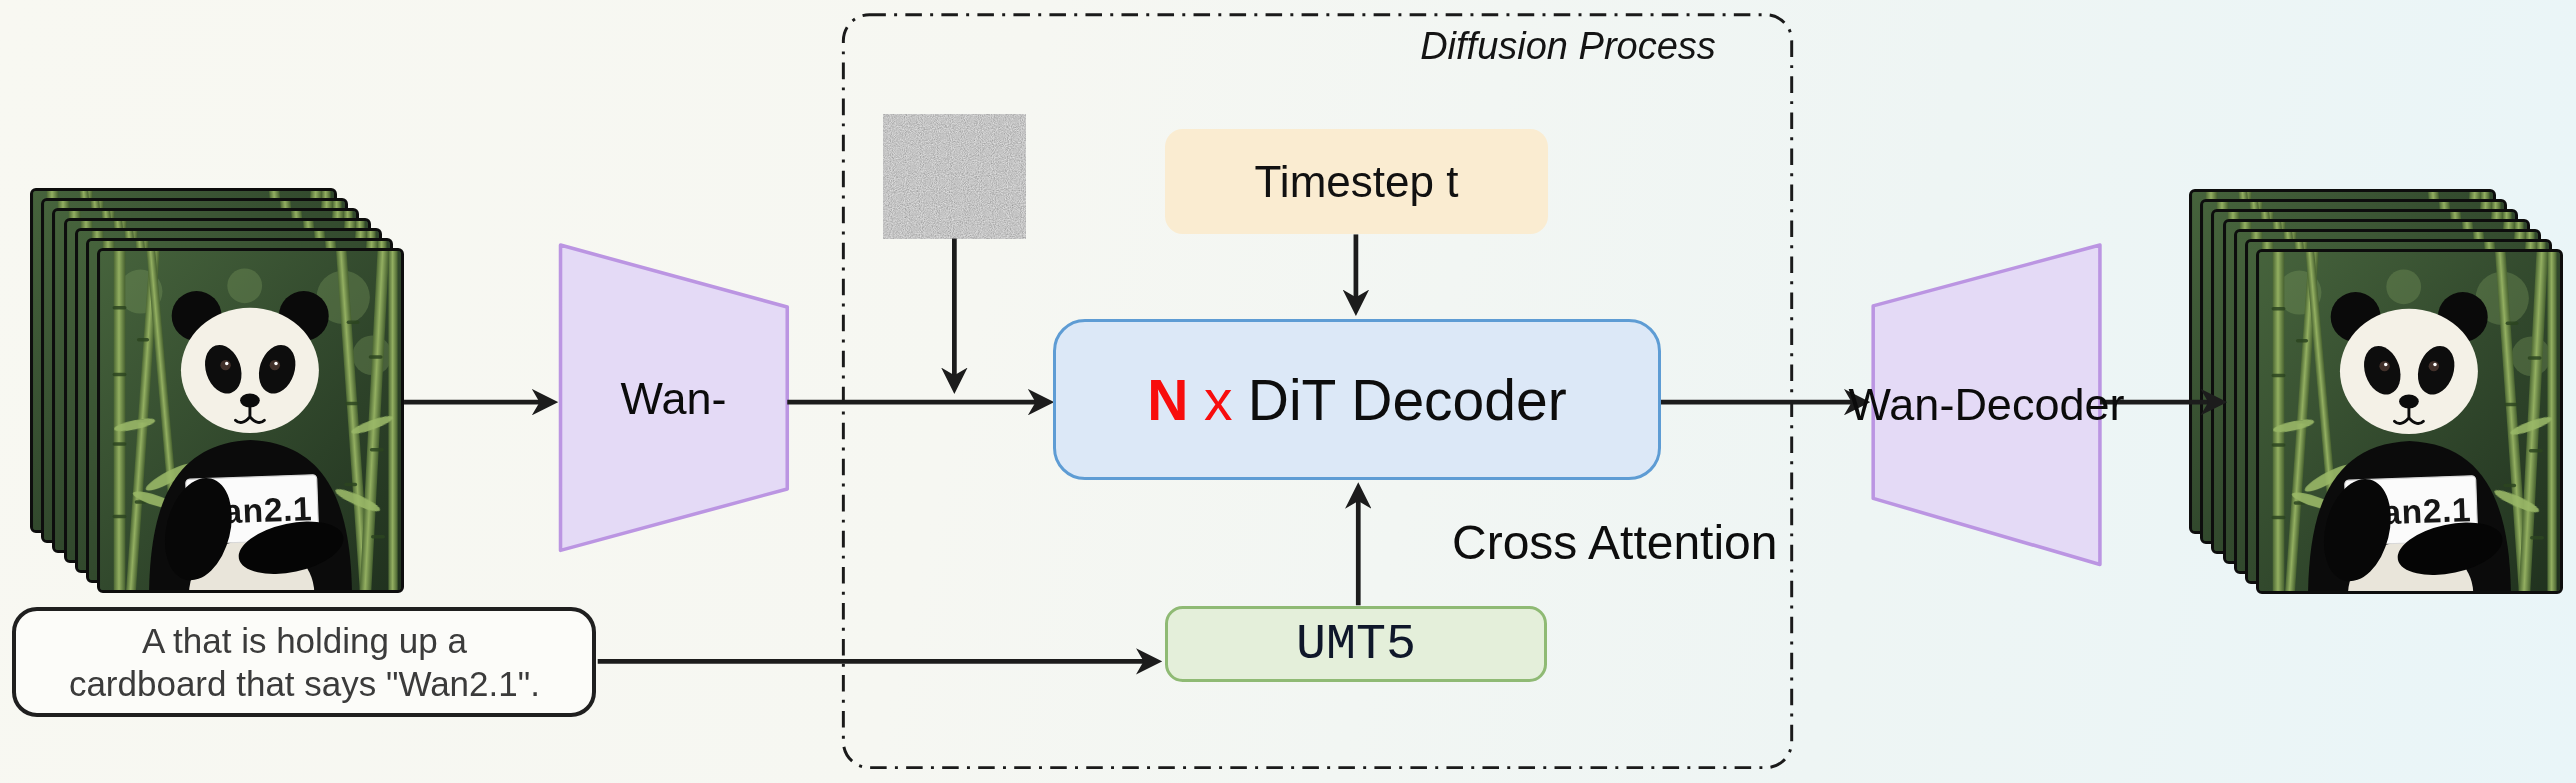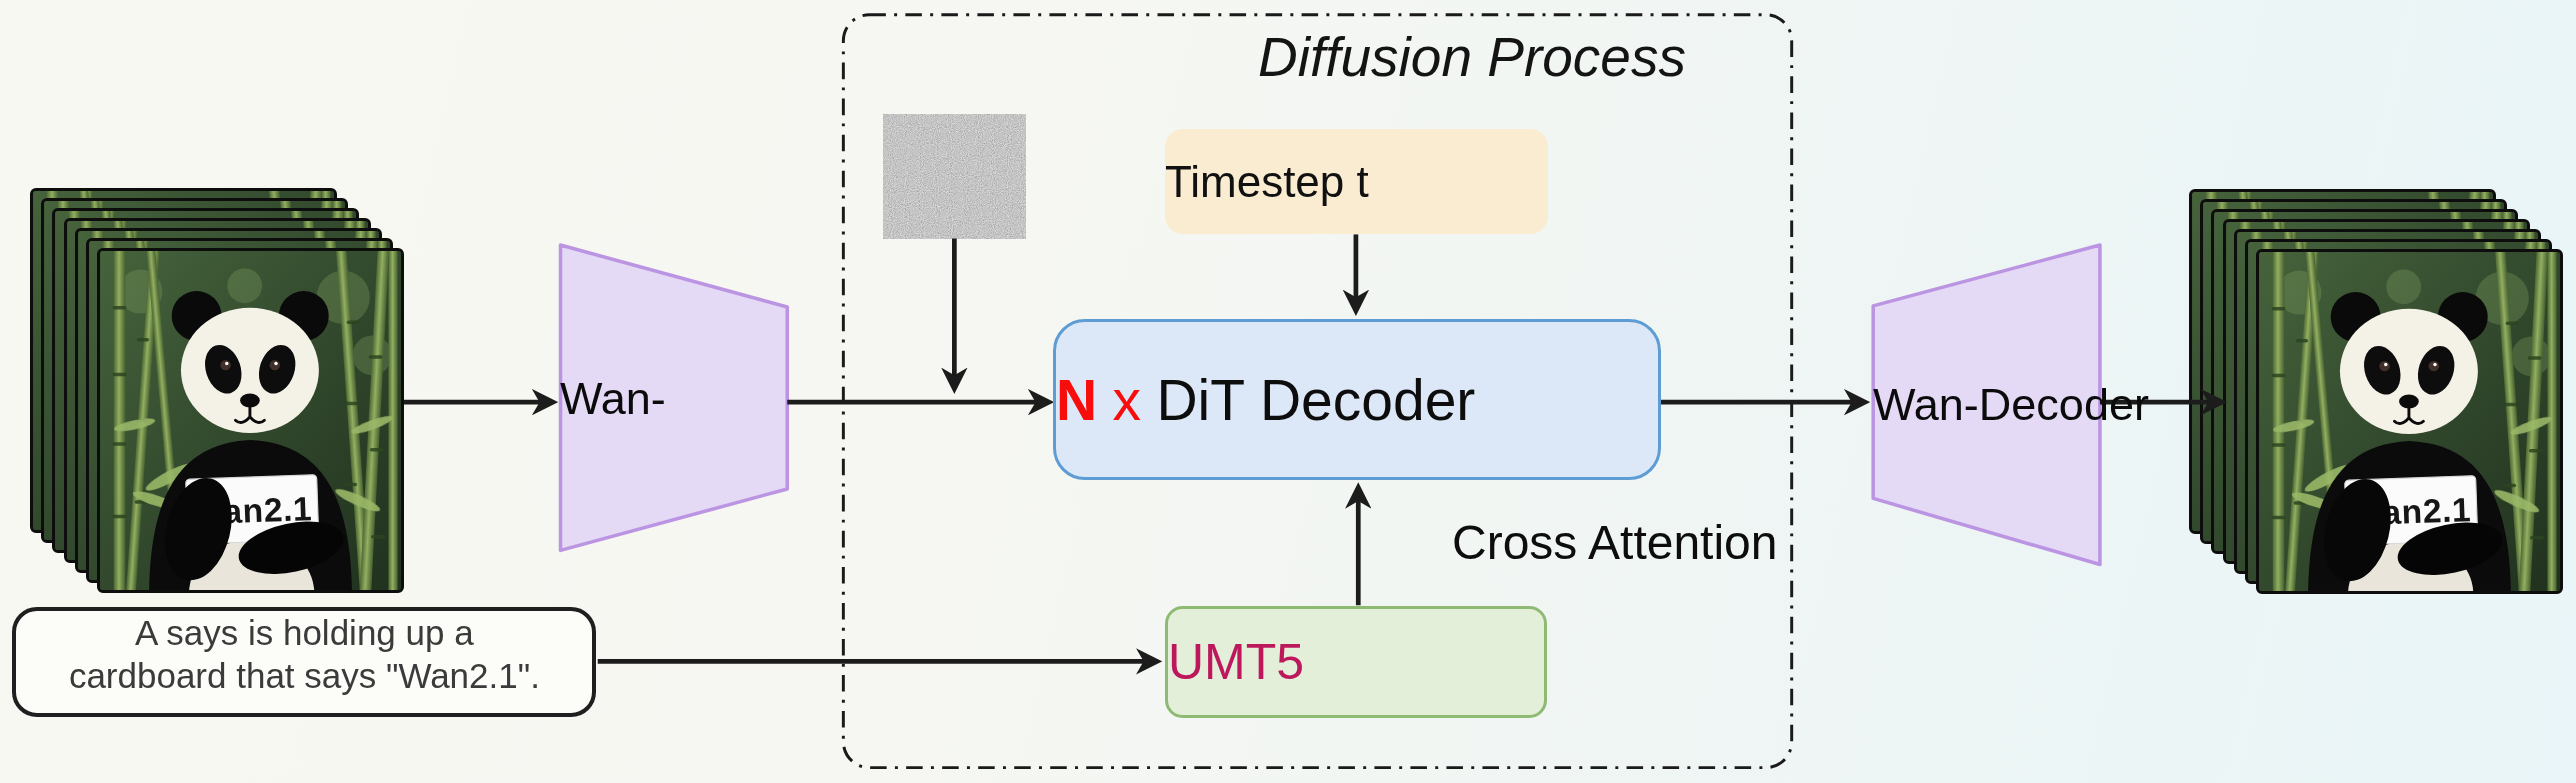--- a/index.html
+++ b/index.html
@@ -17,21 +17,21 @@
   .stack { position:absolute; }
   .stack, .frame { pointer-events:none; }
   .frame {
     position:absolute; width:307px; height:345px;
     border:3px solid #0d0d0d; border-radius:5.9px; overflow:hidden;
     background:#2c422a;
   }
   .frame svg { display:block; width:100%; height:100%; }
 
   
-  .node { position:absolute; display:flex; align-items:center; justify-content:flex-start; text-align:center; }
+  .node { position:absolute; display:flex; align-items:center; justify-content:center; text-align:center; }
 
   .prompt-box {
     left:12.4px; top:607px; width:584px; height:110px;
     background:#fcfcf9; border:4.1px solid #1f1f1f; border-radius:25px;
     flex-direction:column; color:#3b3b3b; font-size:35px; line-height:43px;
   }
 
   .timestep-box {
     left:1165px; top:129px; width:383px; height:105px;
     background:#faecd1; border-radius:17.7px; font-size:44px; color:#111; font-weight:500;
@@ -39,32 +39,32 @@
 
   .dit-box {
     left:1053px; top:319px; width:608px; height:161px;
     background:#dce8f7; border:3.5px solid #5e9cd4; border-radius:32px;
     font-size:57px; color:#0d0d0d;
   }
   .dit-n { color:#f80d0d; font-weight:bold; }
   .dit-x { color:#f80d0d; margin:0 15.4px; }
 
   .umt5-box {
-    left:1165px; top:606px; width:382px; height:112px;
+    left:1165px; top:606px; width:382px; height:76px;
     background:#e4efda; border:3px solid #8fba74; border-radius:17.7px;
-    font-size:50px; color:#be185d;
+    font-size:50px; color:#0f172a;font-family:Liberation Mono, monospace;
   }
 
   .trap-label { flex-direction:row; font-size:45px; line-height:58px; color:#0b0b0b; }
   .enc-label { left:560px; top:328px; width:227px; height:142px; }
   .dec-label { left:1873px; top:334px; width:227px; height:142px; }
 
   .diffusion-title {
-    position:absolute; left:1258px; top:25px; width:472px;
-    text-align:left; font-size:55px; font-style:italic; color:#141414;
+    position:absolute; left:1332px; top:25px; width:472px;
+    text-align:center; font-size:38px; font-style:italic; color:#141414;
   }
 
   .cross-attn {
     position:absolute; left:1452px; top:515px;
     font-size:48px; color:#0d0d0d; white-space:nowrap;
   }
 </style>
 </head>
 <body>
 
@@ -251,21 +251,21 @@
     <path d="M2296 397 V524" stroke="#1c1c1c" stroke-width="8" fill="none" marker-end="url(#ah)"></path>
     <path d="M2300 1025 V828" stroke="#1c1c1c" stroke-width="8" fill="none" marker-end="url(#ah)"></path>
     <path d="M1012 1120 H1957" stroke="#1c1c1c" stroke-width="8" fill="none" marker-end="url(#ah)"></path>
     <path d="M2812 681 H3156" stroke="#1c1c1c" stroke-width="8" fill="none" marker-end="url(#ah)"></path>
     <path d="M3556 681 H3760" stroke="#1c1c1c" stroke-width="8" fill="none" marker-end="url(#ah)"></path>
   </svg>
 
   <div class="diffusion-title">Diffusion Process</div>
 
   <div class="node prompt-box">
-    <div>A says is holding up a</div>
+    <div>A that is holding up a</div>
     <div>cardboard that says "Wan2.1".</div>
   </div>
 
   <div class="node trap-label enc-label">
     <div>Wan-</div>
   </div>
 
   <div class="node timestep-box">
     <span>Timestep t</span>
   </div>

